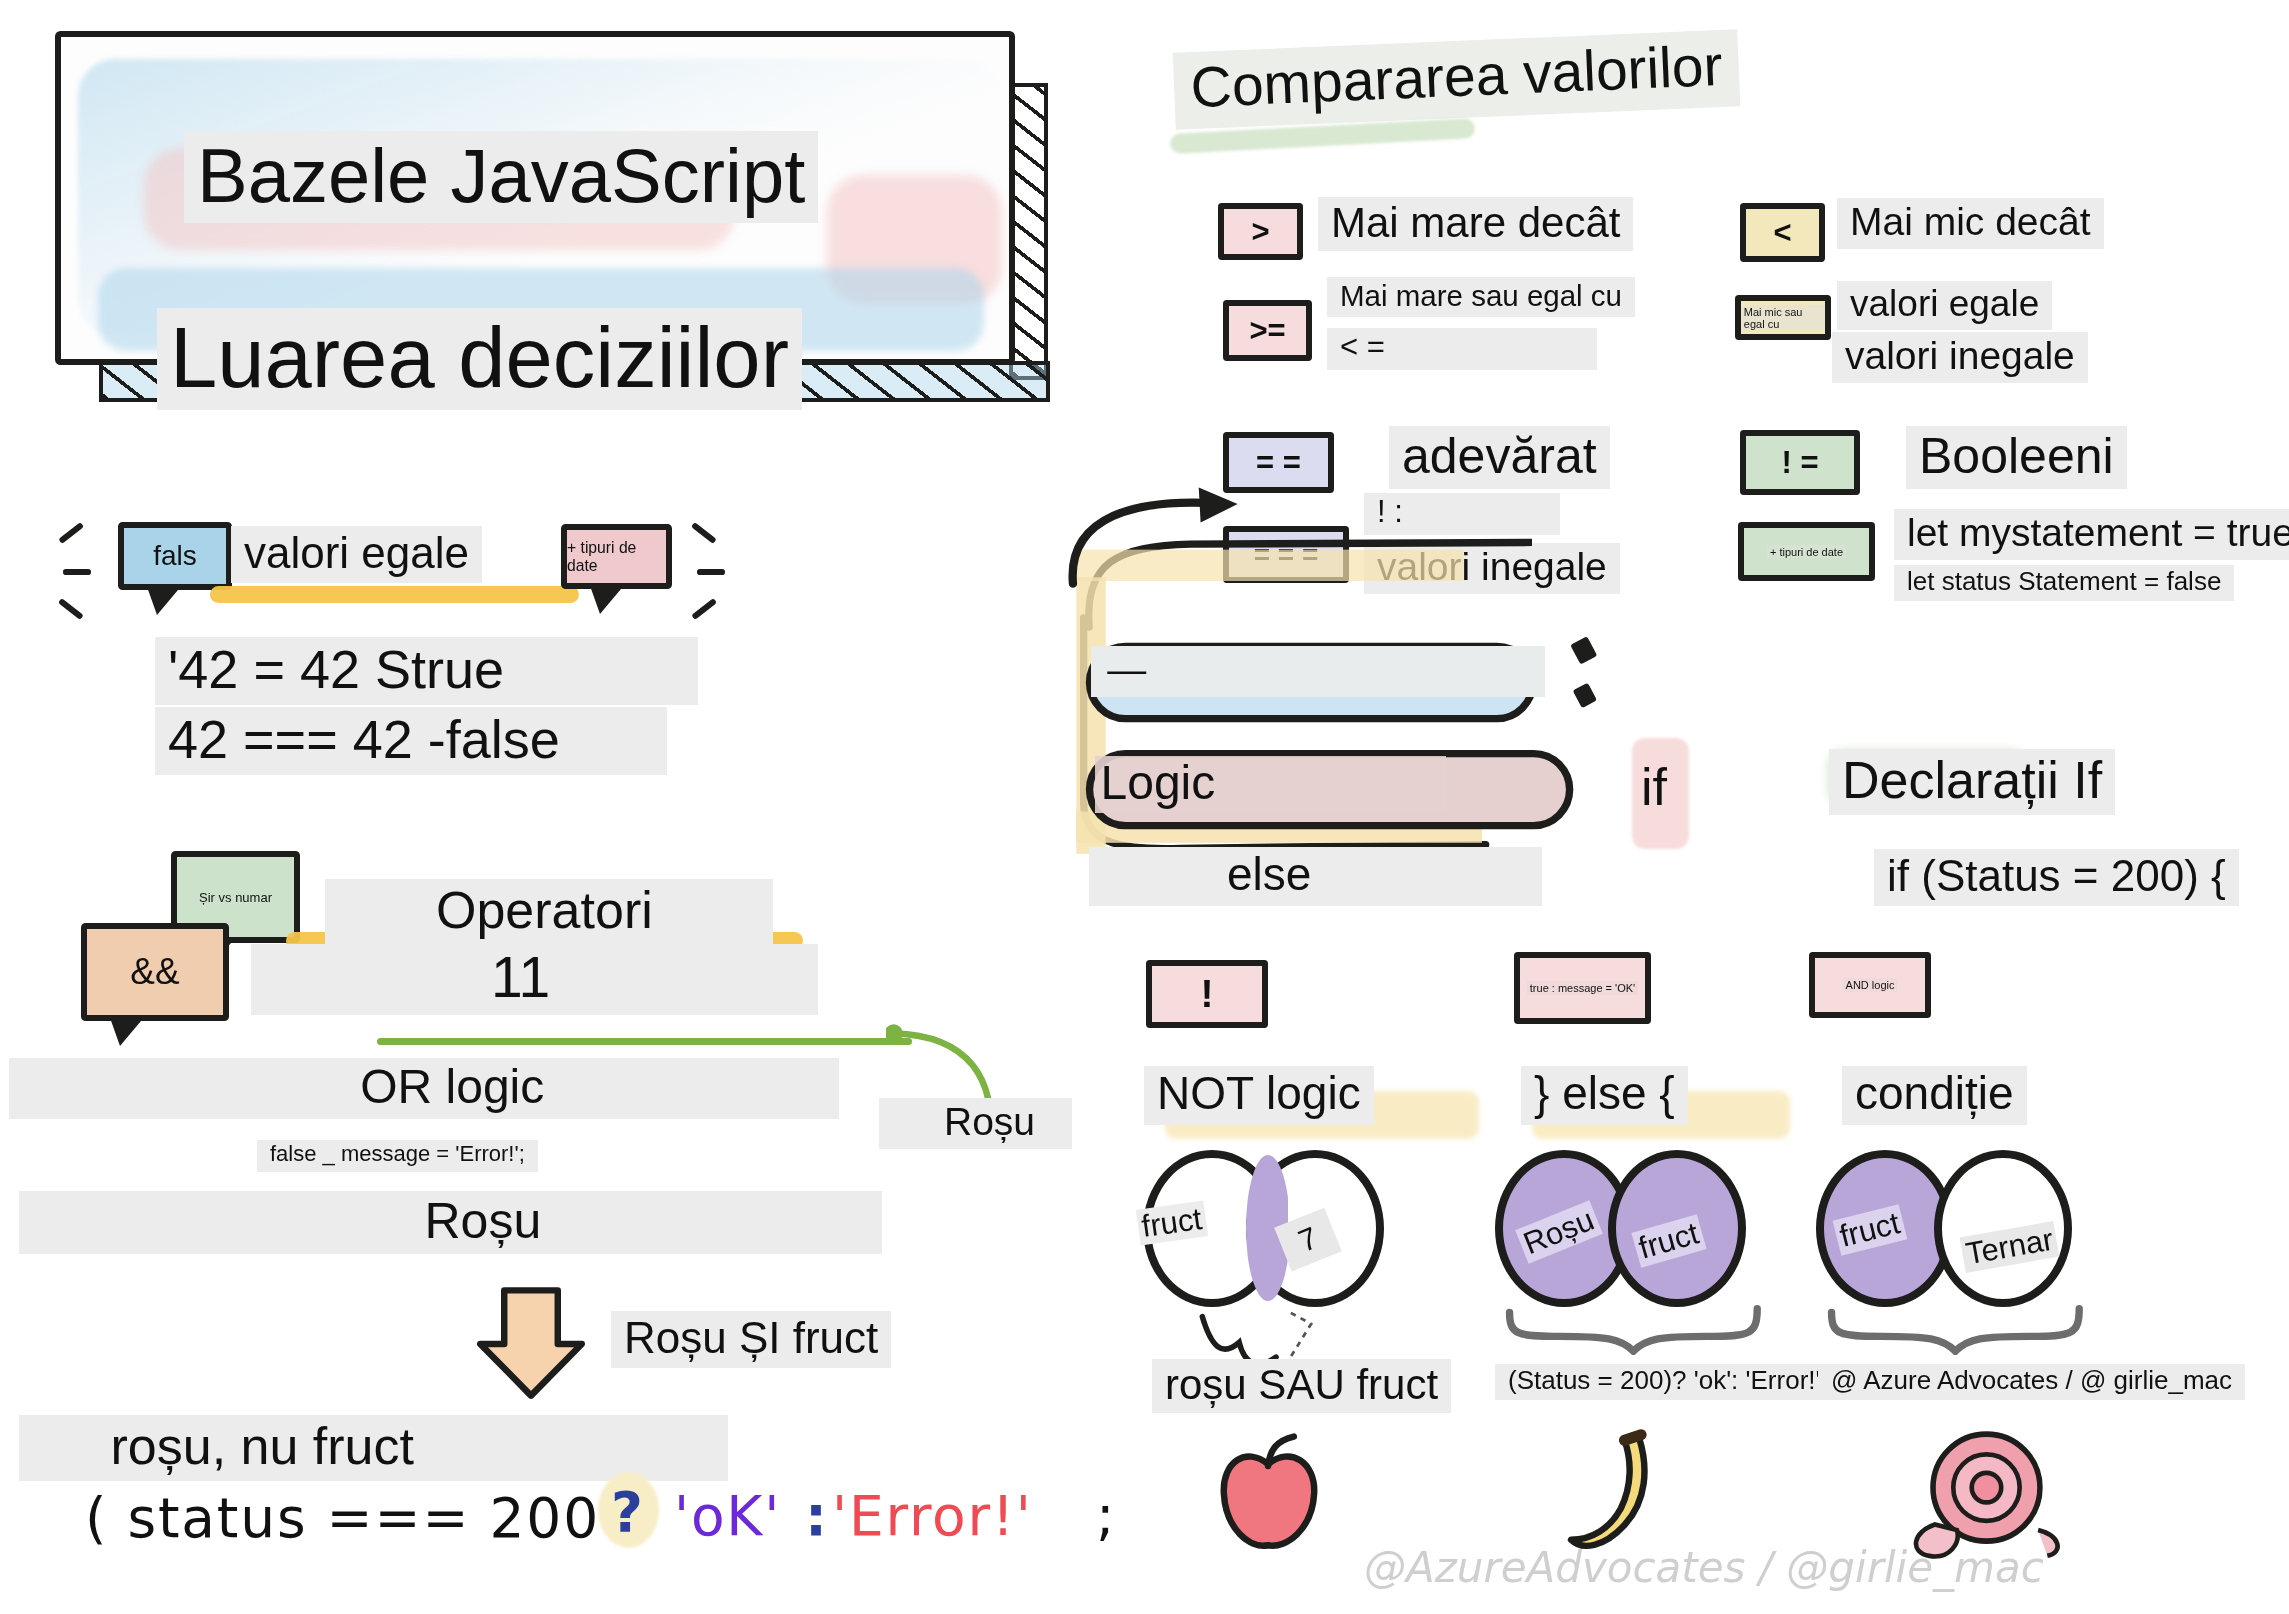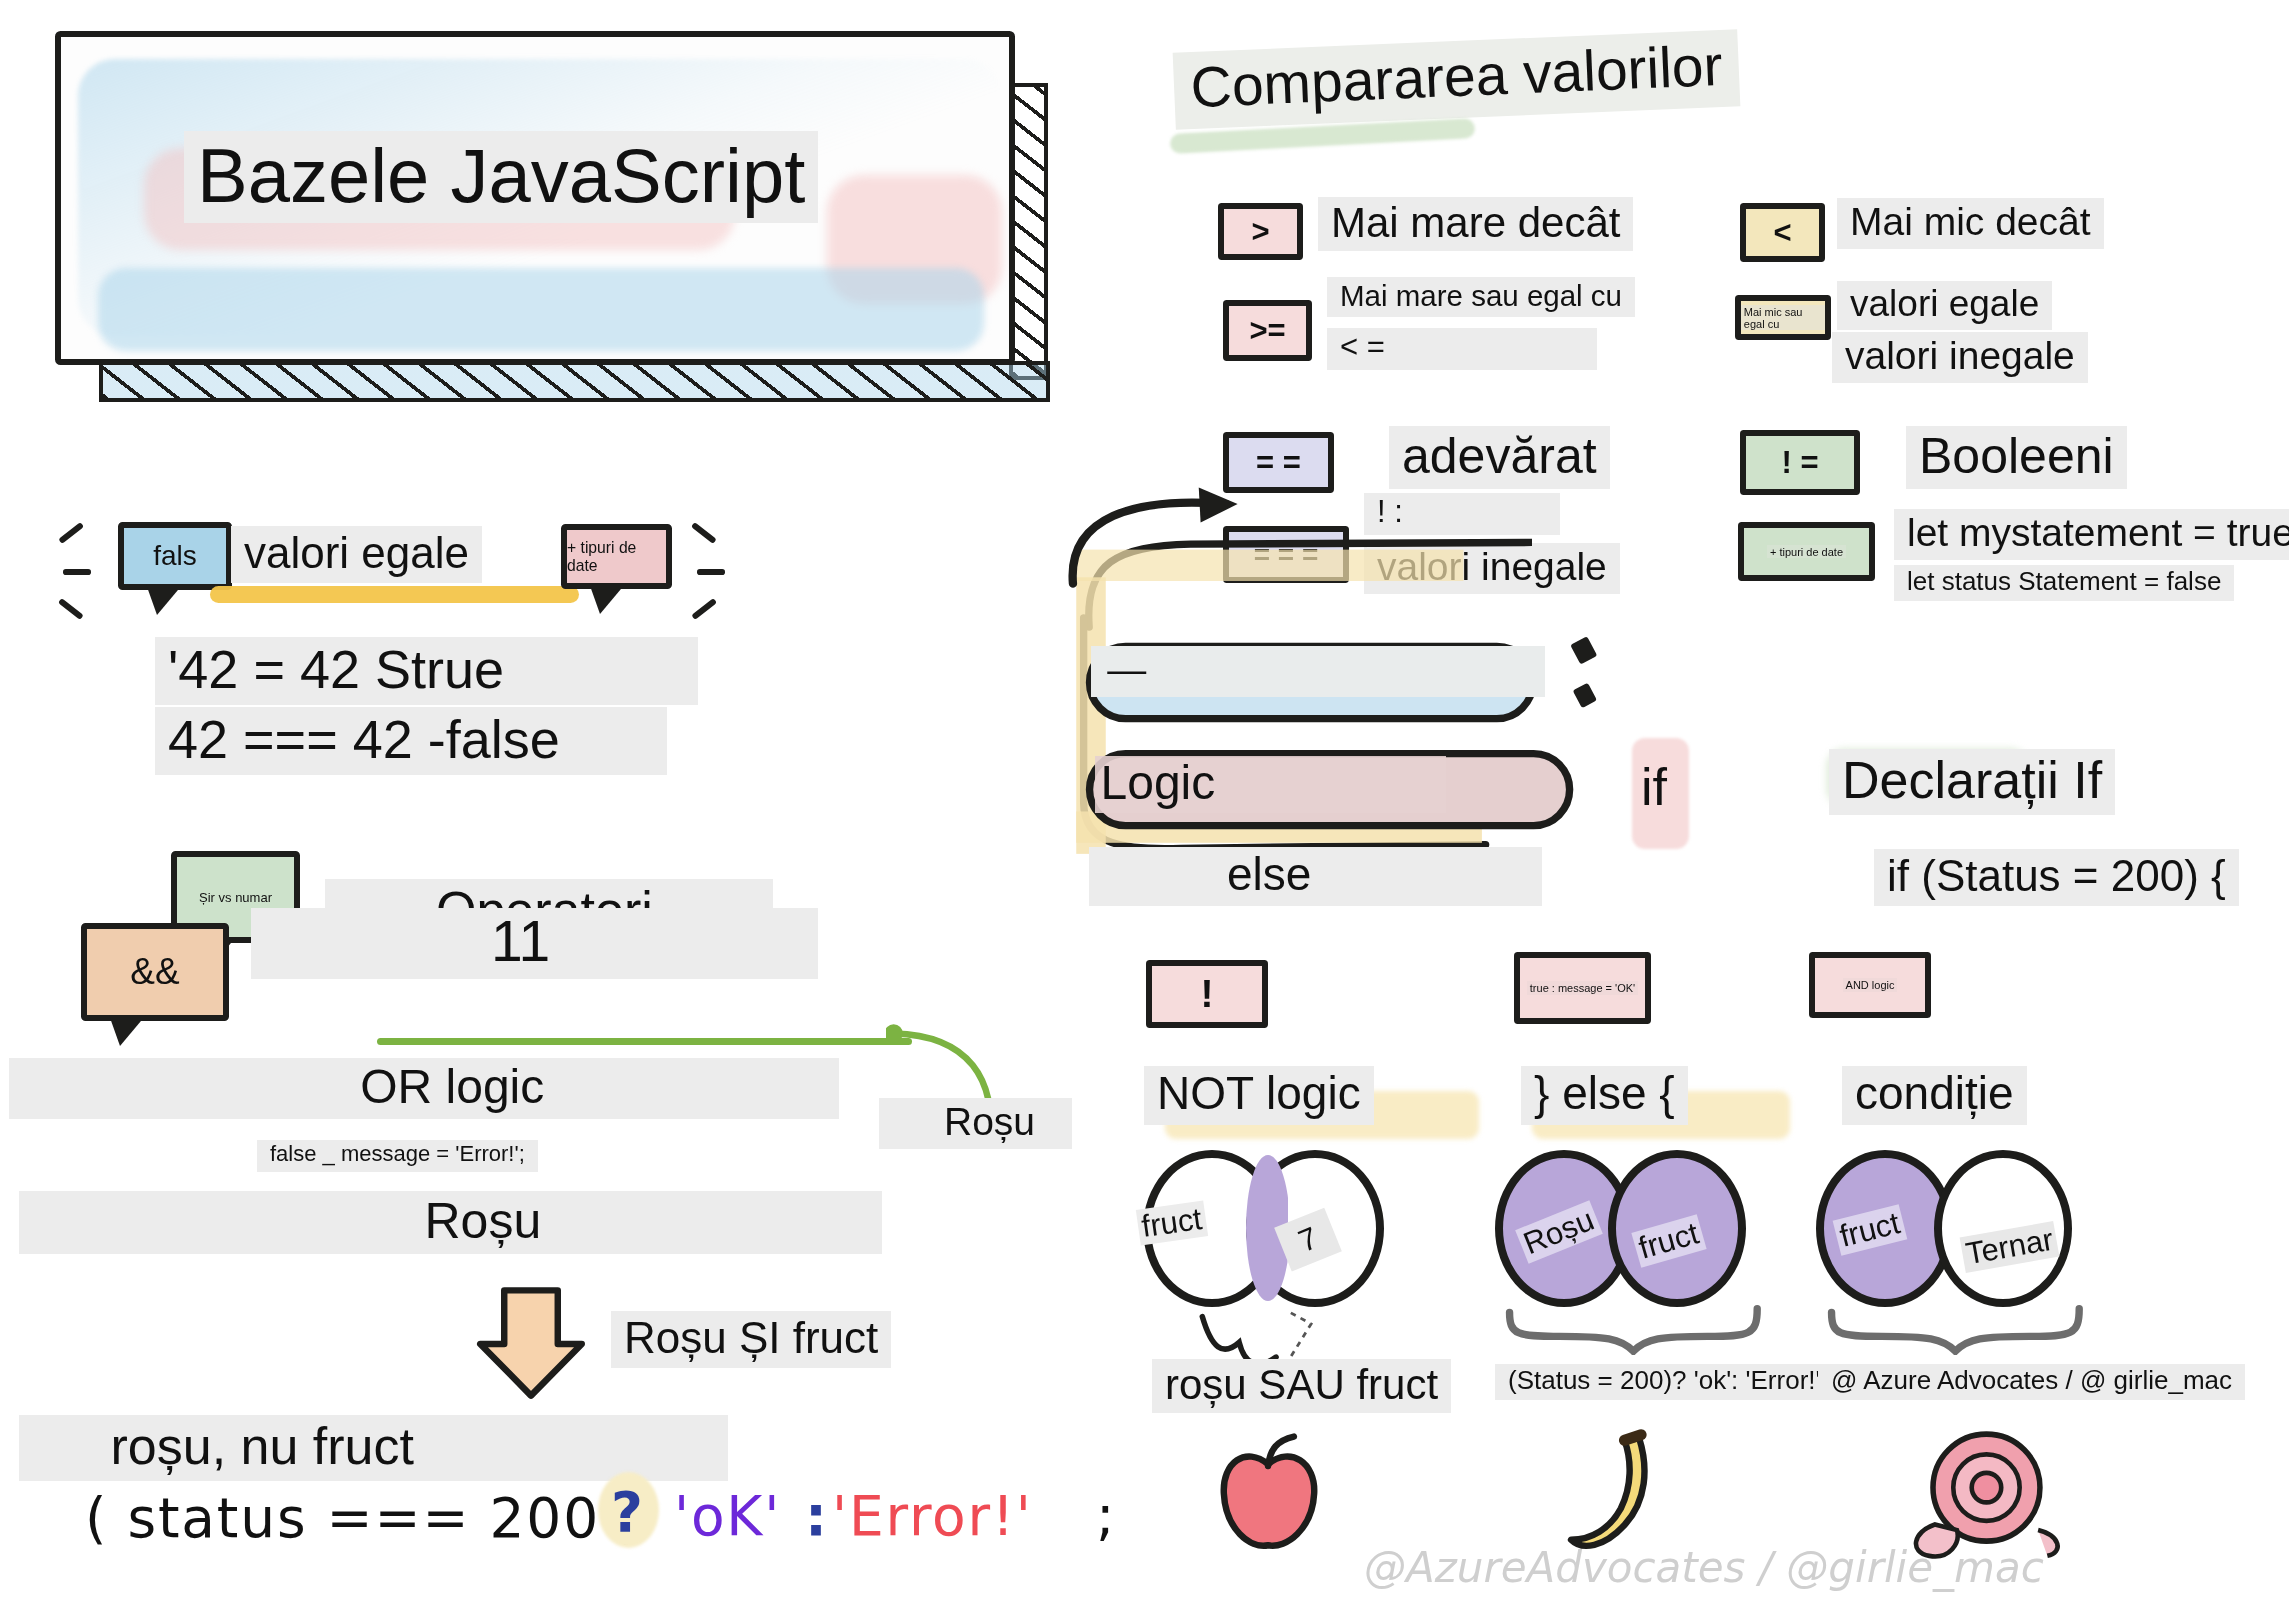--- a/index.html
+++ b/index.html
@@ -123,20 +123,23 @@
     <div class="wash-blue"></div>
     <div class="wash-pink"></div>
     <div class="wash-pink2"></div>
     <div class="wash-blue2"></div>
   </div>
   <div class="hatch-right"></div>
   <div class="hatch-bottom"></div>
   <div class="abs" id="title-line1">
     <span class="hl">Bazele JavaScript</span>
   </div>
+  <div class="abs" id="title-line2">
+    <span class="hl">Luarea deciziilor</span>
+  </div>
 </div>
 
 <div class="abs" style="left:1174px;top:41px;transform:rotate(-2.4deg);">
   <span class="hl" style="font-size:57px;padding:3.7px 16.6px 9.2px 16.6px;background:#eceeea;">Compararea valorilor</span>
 </div>
 <div class="abs" style="left:1170px;top:126px;width:305px;height:20px;background:rgba(200,222,190,.7);border-radius:11px;transform:rotate(-3deg);filter:blur(1.8px);"></div>
 
 <div class="note pink" style="left:1218px;top:203px;width:85px;height:57px;">&gt;</div>
 <div class="abs" style="left:1318px;top:197px;">
   <span class="hl" style="font-size:42px;">Mai mare decât</span>
@@ -229,21 +232,21 @@
 <div class="bubble mint" style="left:171px;top:851px;width:129px;height:92px;font-size:13px;">
   <span>Șir vs numar</span>
 </div>
 <div class="bubble peach" style="left:81px;top:923px;width:148px;height:98px;font-size:37px;">
   <span>&amp;&amp;</span>
 </div>
 <div class="yellowline" style="left:286px;top:932px;width:517px;"></div>
 <div class="abs" style="left:325px;top:879px;">
   <span class="hl" style="font-size:52px;padding-left:111px;padding-right:120px;">Operatori</span>
 </div>
-<div class="abs" style="left:251px;top:908px;border-radius:27px;">
+<div class="abs" style="left:251px;top:944px;border-radius:27px;">
   <span class="hl" style="font-size:57px;padding-left:240px;padding-right:268px;">11</span>
 </div>
 <div class="greenline" style="left:377px;top:1038px;width:535px;"></div>
 
 <div class="abs" style="left:9.2px;top:1058px;">
   <span class="hl" style="font-size:48px;padding-left:351px;padding-right:295px;">OR logic</span>
 </div>
 <div class="abs" style="left:257px;top:1140px;">
   <span class="hl" style="font-size:22px;">false _ message = 'Error!';</span>
 </div>

